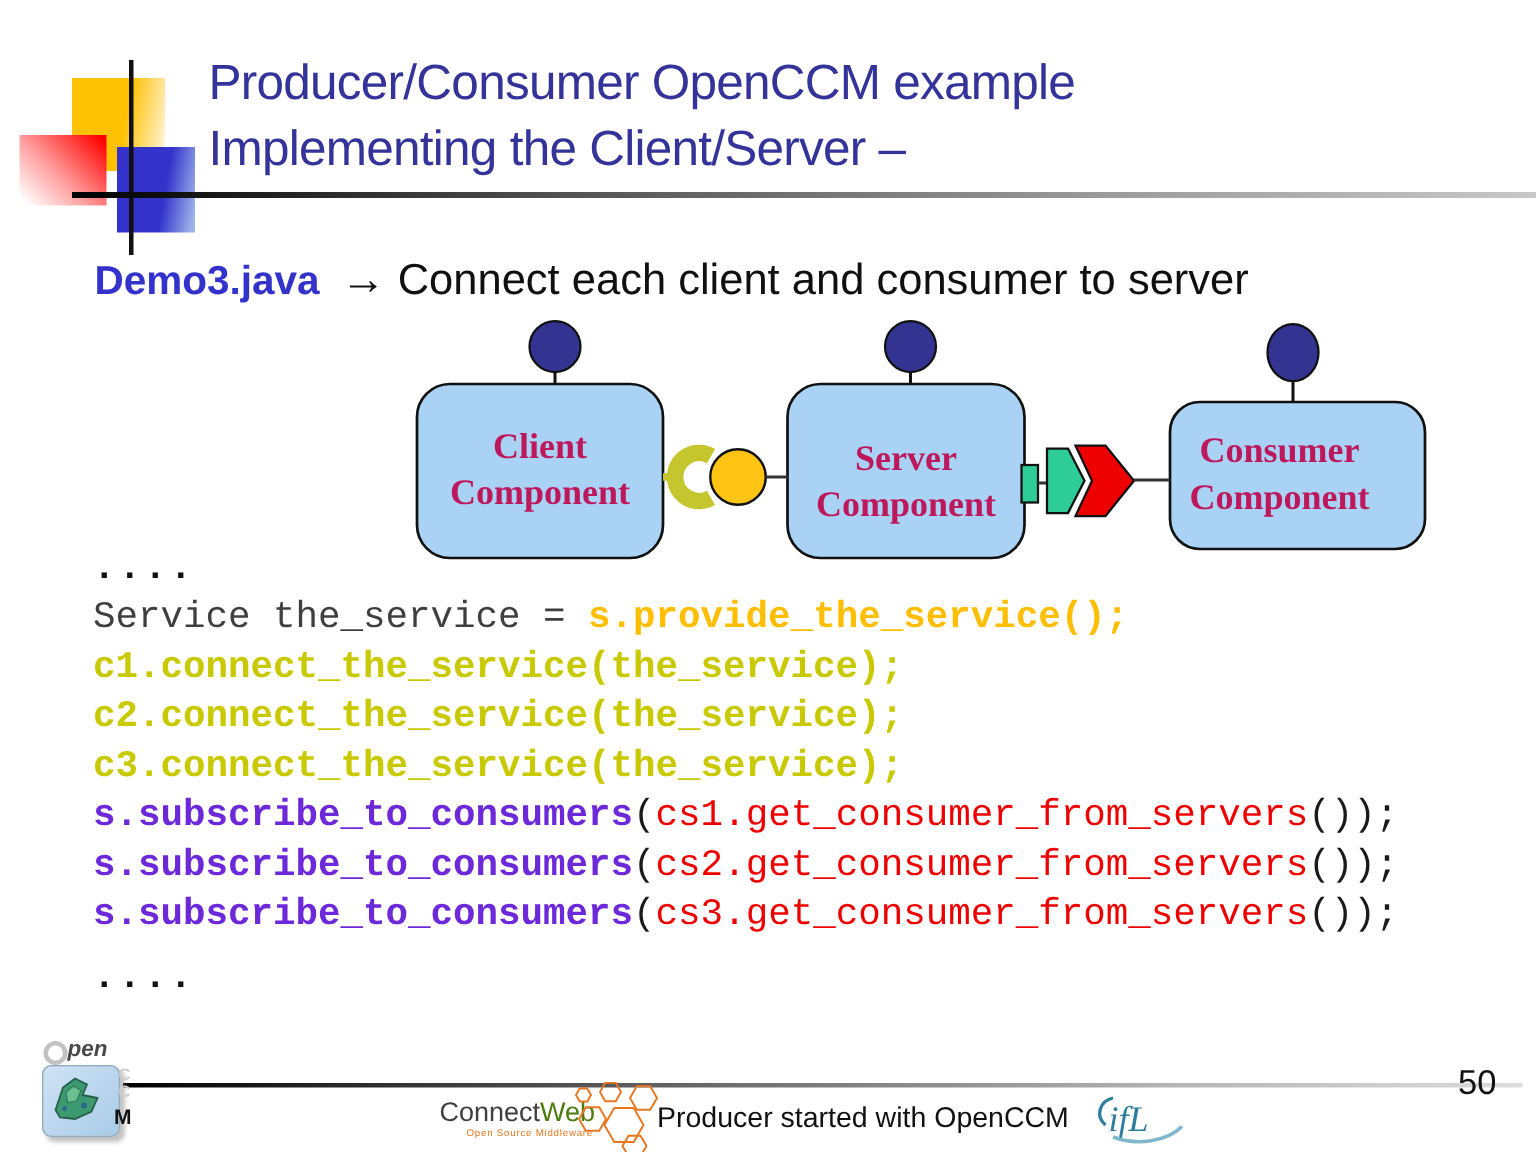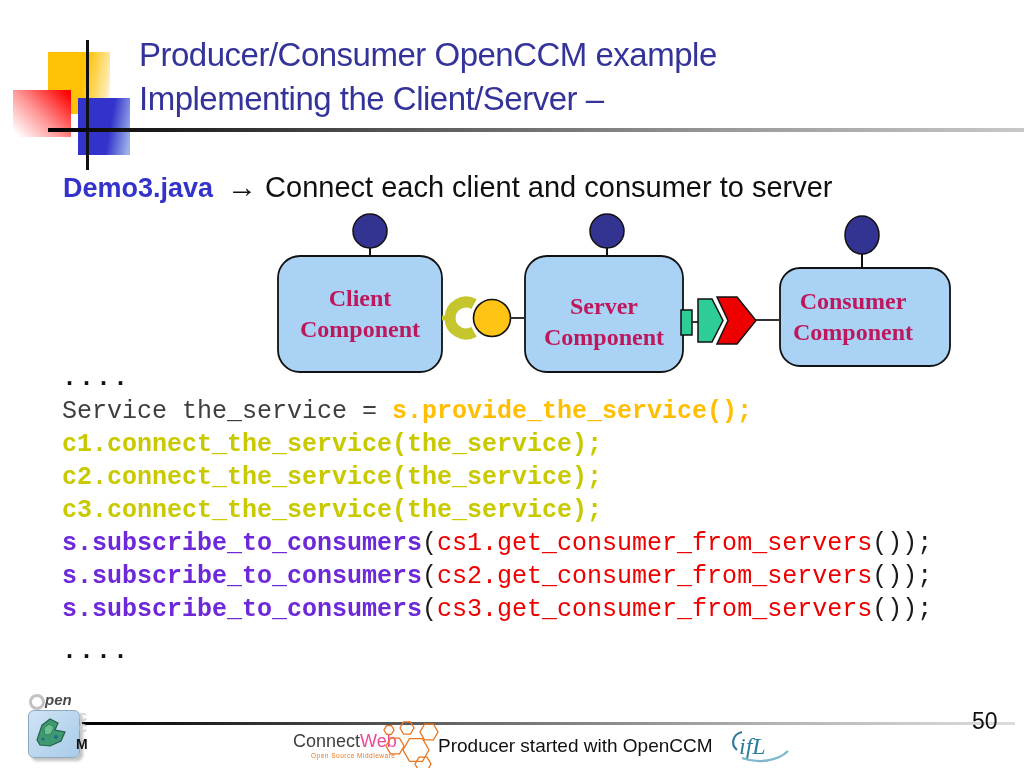--- a/index.html
+++ b/index.html
@@ -60,21 +60,21 @@
   .openccm-pen{position:absolute;left:37px;top:5px;font-size:15px;font-weight:bold;font-style:italic;color:#4a4a4a;}
   .openccm-square{position:absolute;left:20px;top:24px;width:50px;height:46px;border:1px solid #8faabf;
       border-radius:6px;background:linear-gradient(135deg,#cfe3f5,#a9cbe8);box-shadow:3px 3px 3px rgba(120,120,120,.45);}
   .openccm-cc{position:absolute;left:71px;top:26px;font-size:11px;font-weight:bold;color:#cccccc;
       letter-spacing:0;line-height:11px;width:12px;}
   .openccm-m{position:absolute;left:68px;top:50px;font-size:14px;font-weight:bold;color:#111;}
 
   
   .objectweb-logo{position:absolute;left:293px;top:726px;width:150px;height:42px;}
   .ow-text{position:absolute;left:0;top:5px;font-size:18px;color:#3f3f3f;letter-spacing:0;}
-  .ow-text .ow-web{color:#ec4899;}
+  .ow-text .ow-web{color:#4d7c0f;}
   .ow-tagline{position:absolute;left:18px;top:26px;font-size:6.5px;color:#e87722;letter-spacing:.5px;}
   .ow-hex{position:absolute;left:78px;top:-8px;}
 
   
   .lifl-logo{position:absolute;left:726px;top:729px;width:66px;height:36px;}
 </style>
 </head>
 <body>
 
 <div class="slide">

